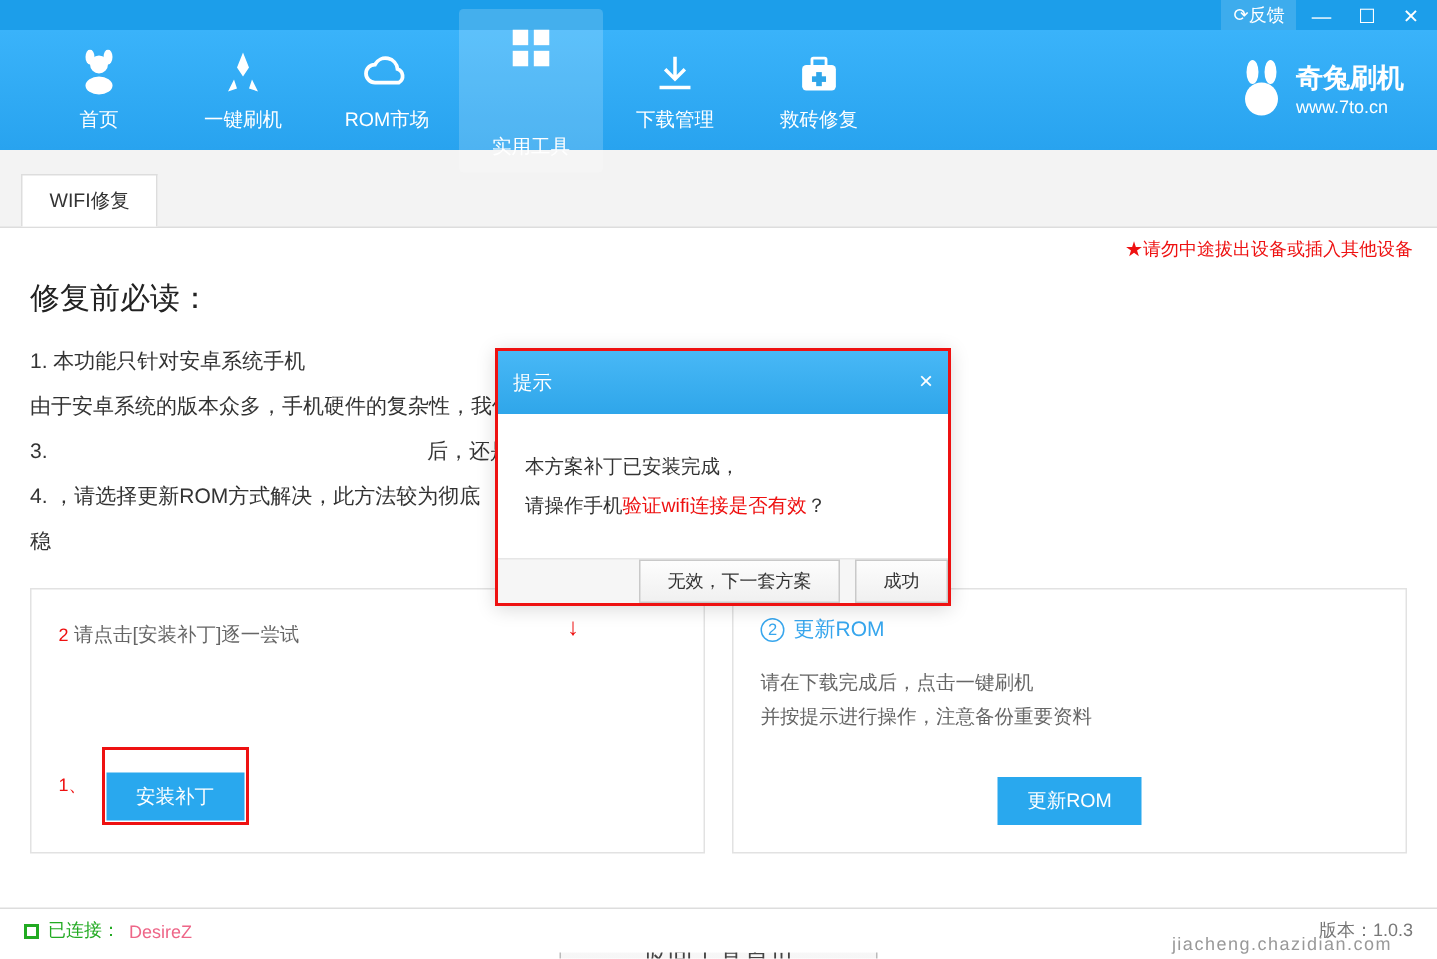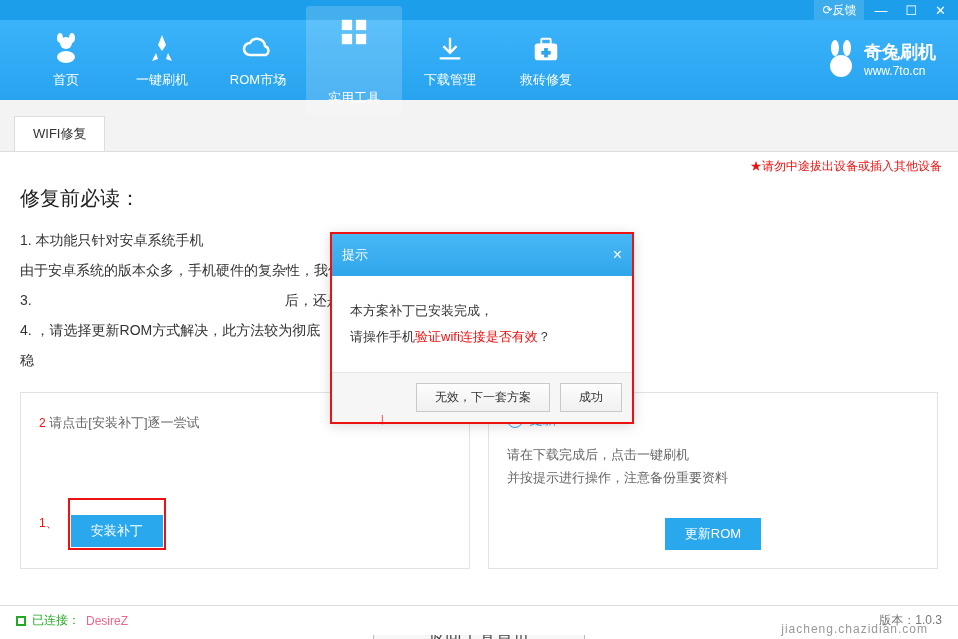--- a/index.html
+++ b/index.html
@@ -55,21 +55,21 @@
     .status-sq { width: 10px; height: 10px; border: 2px solid #2a2; }
     .device-name { color: #e68; }
     .version { color: #777; }
     .watermark { position:absolute; right:30px; bottom:3px; color:#999; font-size:12px; letter-spacing:1px; }
     
     .dialog-overlay { position: absolute; top: 232px; left: 330px; width: 304px; border: 2px solid #e11; background: #fff; z-index: 10; box-shadow: 0 2px 12px rgba(0,0,0,0.15); }
     .dialog-header { background: linear-gradient(#48b8f6, #2fa6ea); color: #fff; padding: 12px 10px; display: flex; justify-content: space-between; align-items: center; font-size: 13px; }
     .dialog-close { cursor: pointer; font-size: 16px; }
     .dialog-body { padding: 22px 18px; font-size: 13px; color: #333; line-height: 2; }
     .dialog-red { color: #e11; }
-    .dialog-footer { background: #f6f6f6; padding: 10px; display: flex; justify-content: flex-end; gap: 10px; border-top: 1px solid #e6e6e6; }
+    .dialog-footer { background: #f6f6f6; padding: 0; display: flex; justify-content: flex-end; gap: 10px; border-top: 1px solid #e6e6e6; }
     .dbtn { padding: 5px 18px; font-size: 12px; border: 1px solid #c9c9c9; background: linear-gradient(#fdfdfd, #f0f0f0); cursor: pointer; color:#333; }
     
     .red-arrow { position: absolute; top: 410px; left: 378px; color: #e11; font-size: 16px; z-index: 11; }
     .card:nth-child(2) { padding-left: 18px; }
     .card:nth-child(2) .card-actions { justify-content: center; }
   </style>
 </head>
 <body>
 
 <div class="titlebar">

